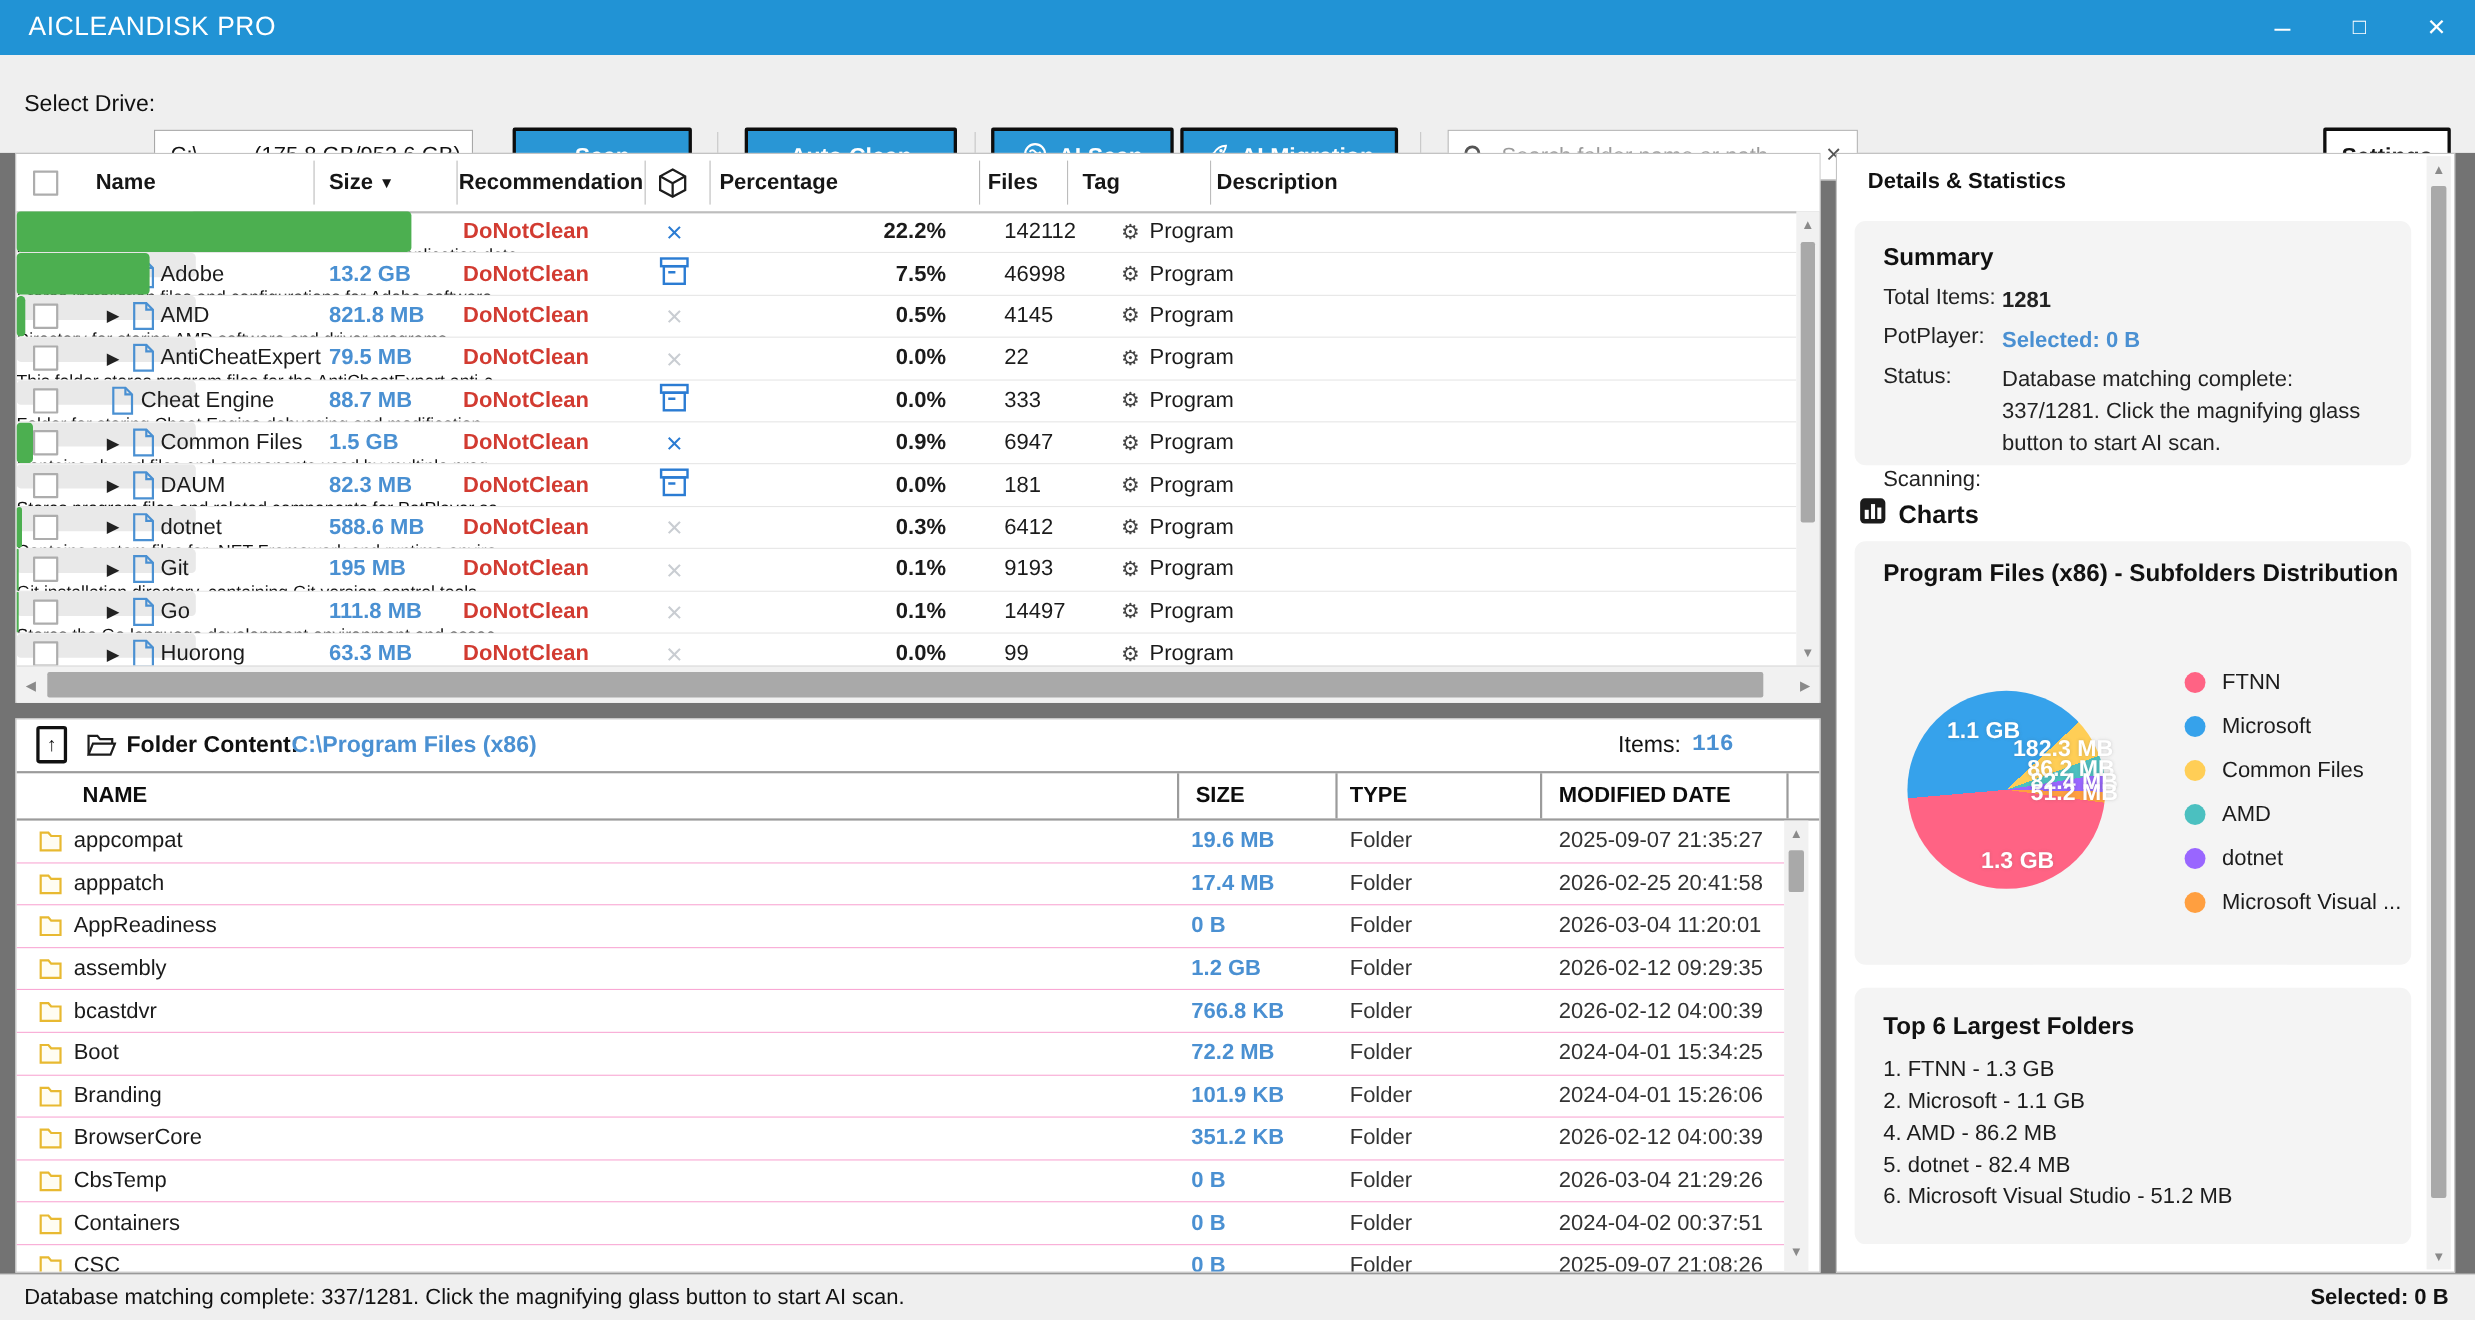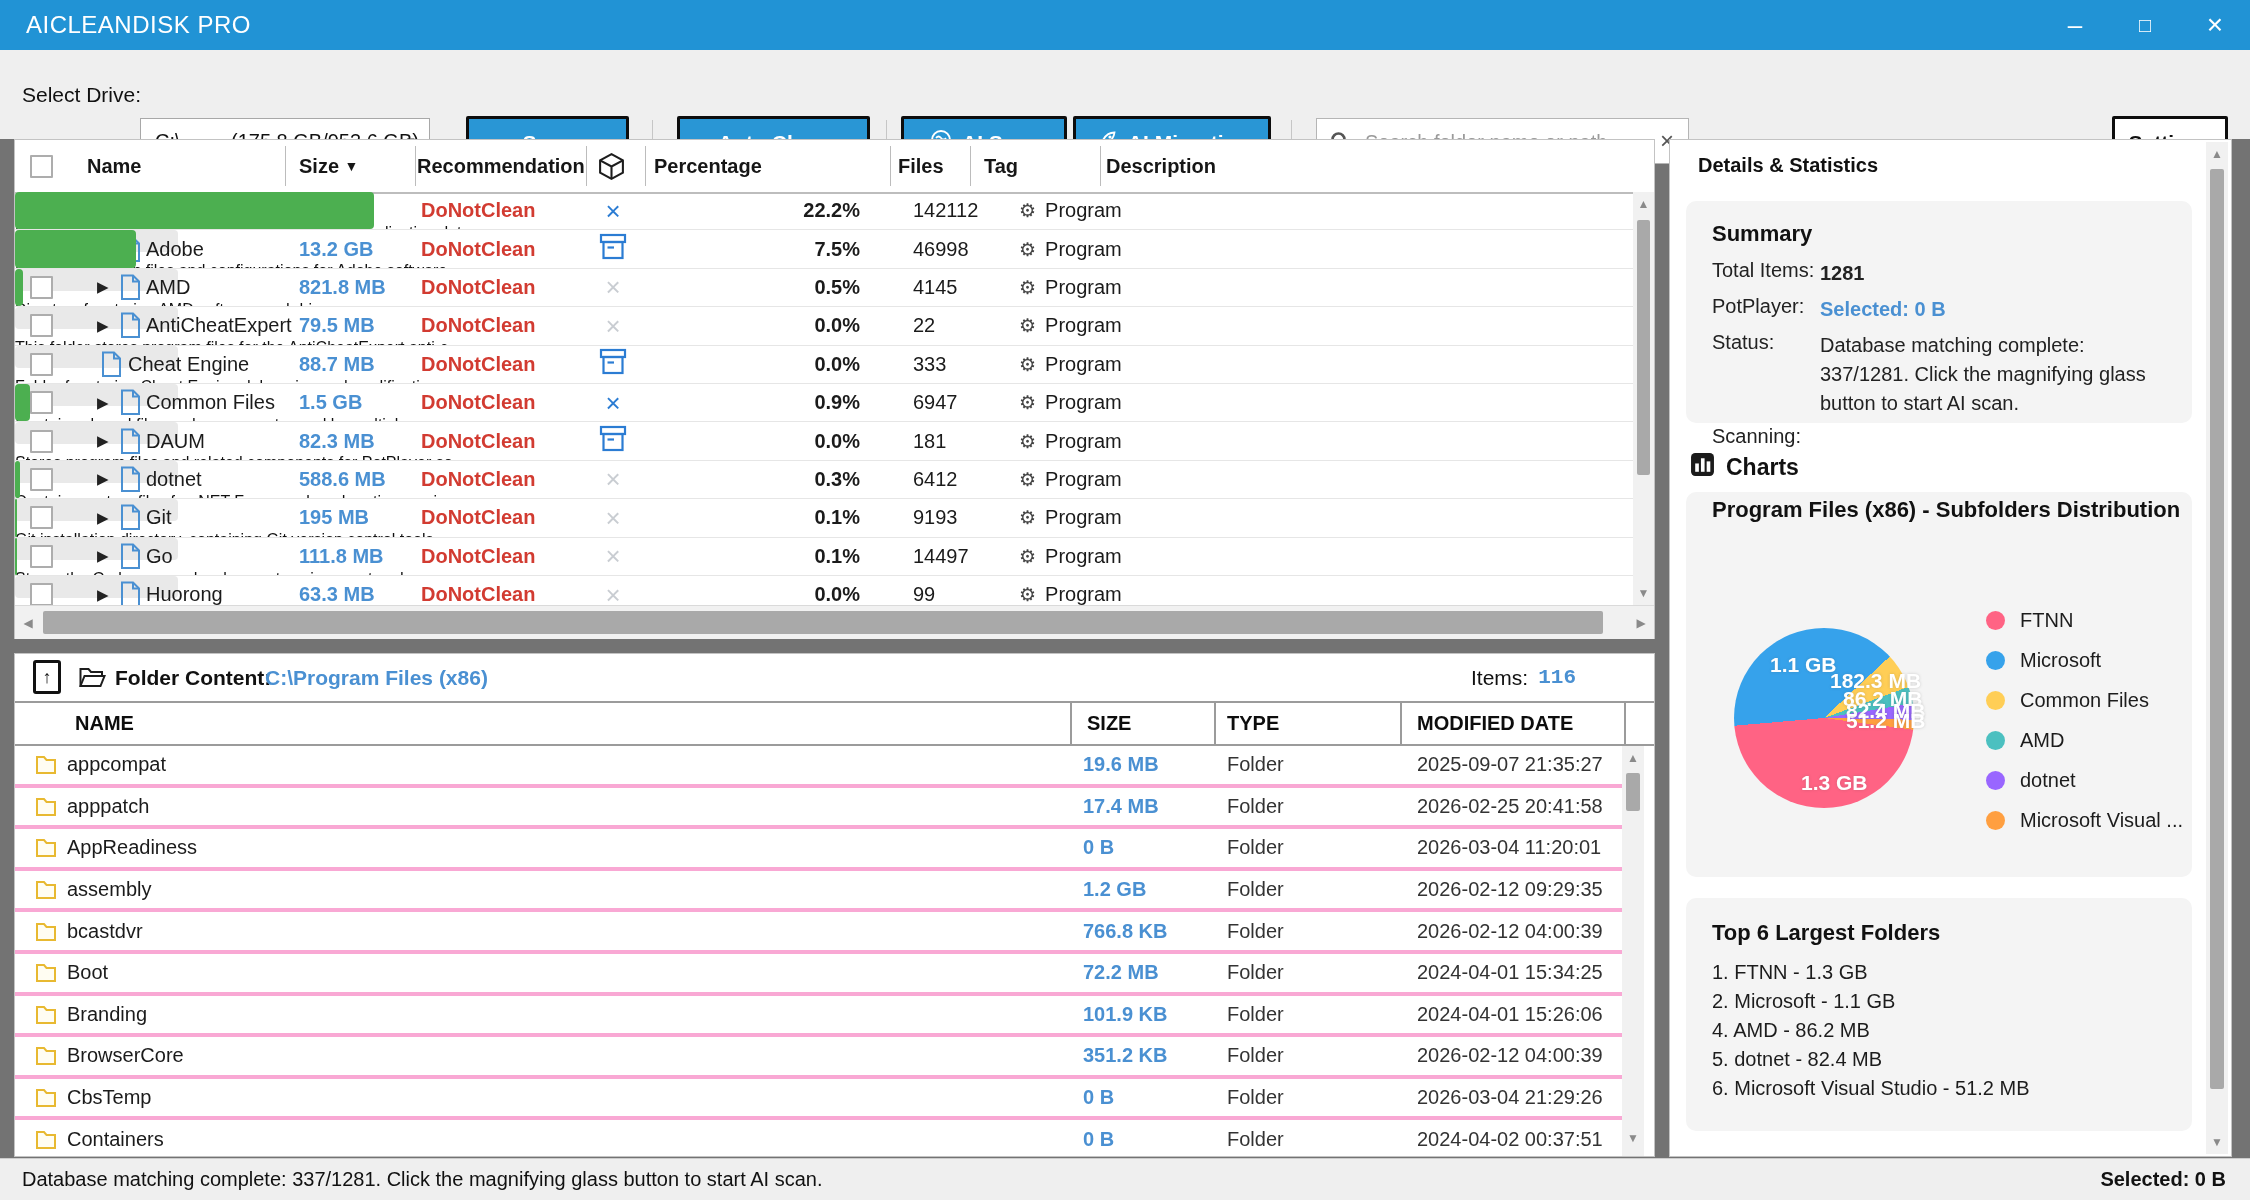--- a/index.html
+++ b/index.html
@@ -73,21 +73,21 @@
   .fbar .ficon{position:absolute;left:64px;top:13px;}
   .ftitle{position:absolute;left:100px;top:0;height:47px;display:flex;align-items:center;font-size:21px;font-weight:700;}
   .fpath{position:absolute;left:250px;top:0;height:47px;display:flex;align-items:center;font-size:21px;font-weight:700;color:#4A90D2;}
   .fitems{position:absolute;right:78px;top:0;height:47px;display:flex;align-items:center;gap:10px;font-size:21px;}
   .fitems .cnt{color:#4A90D2;font-weight:700;font-family:Liberation Mono, monospace;}
   .fhead{position:absolute;left:0;top:47px;width:1639px;height:45px;border-top:2px solid #9b9b9b;
          border-bottom:2px solid #9b9b9b;box-sizing:border-box;background:#fff;}
   .fh{position:absolute;top:0;height:41px;display:flex;align-items:center;font-weight:700;font-size:20px;color:#0d0d0d;}
   .fvsep{position:absolute;top:0;height:41px;width:2px;background:#9b9b9b;}
   .fbody{position:absolute;left:0;top:92px;width:1607px;}
-  .frow{position:relative;height:37.6px;border-bottom:4px solid #f9a8d4;}
+  .frow{position:relative;height:37.6px;border-bottom:1px solid #f9a8d4;}
   .fc{position:absolute;top:0;height:100%;display:flex;align-items:center;font-size:20px;color:#1b1b1b;}
   .f-icon{left:20px;}
   .f-name{left:52px;}
   .f-size{left:1068px;color:#4A90D2;font-weight:700;}
   .f-type{left:1212px;color:#333;}
   .f-date{left:1402px;color:#333;}
   .vsB{position:absolute;left:1607px;top:92px;width:22px;height:412px;}
   
   .panelC{position:absolute;left:1669px;top:139px;width:563px;height:1018px;background:#fff;
           border:1px solid #c3c3c3;box-sizing:border-box;}
@@ -97,21 +97,21 @@
   .cardhead{font-size:22px;font-weight:700;margin-bottom:12px;color:#111;}
   .srow{display:flex;margin-bottom:7px;font-size:20px;color:#222;}
   .srow .lbl{width:108px;flex:none;}
   .srow .val{line-height:1.45;}
   .val.b{font-weight:700;}
   .val.blue{color:#4A90D2;font-weight:700;}
   .srow .wrap{width:352px;}
   .chartshead{position:absolute;left:20px;top:312px;display:flex;align-items:center;gap:11px;
               font-size:23px;font-weight:700;text-align:center;}
   .chartcard{top:352px;height:385px;}
-  .ctitle{position:absolute;left:26px;top:5px;font-size:22px;font-weight:700;text-align:center;}
+  .ctitle{position:absolute;left:26px;top:16px;font-size:22px;font-weight:700;text-align:center;}
   .pie{position:absolute;left:48px;top:136px;width:180px;height:180px;border-radius:50%;}
   .plabel{position:absolute;color:#fff;font-size:21px;font-weight:600;white-space:nowrap;
           text-shadow:0 0 3px rgba(80,80,80,.25);}
   .legend{position:absolute;left:300px;top:108px;}
   .litem{height:40px;display:flex;align-items:center;}
   .ldot{width:19px;height:19px;border-radius:50%;margin-right:15px;flex:none;}
   .llab{font-size:20px;color:#1c1c1c;white-space:nowrap;}
   .top6{top:758px;height:233px;padding:22px 26px;}
   .t6item{font-size:20px;line-height:29px;color:#1c1c1c;}
   .vsC{position:absolute;right:3px;top:2px;width:22px;height:1012px;}

